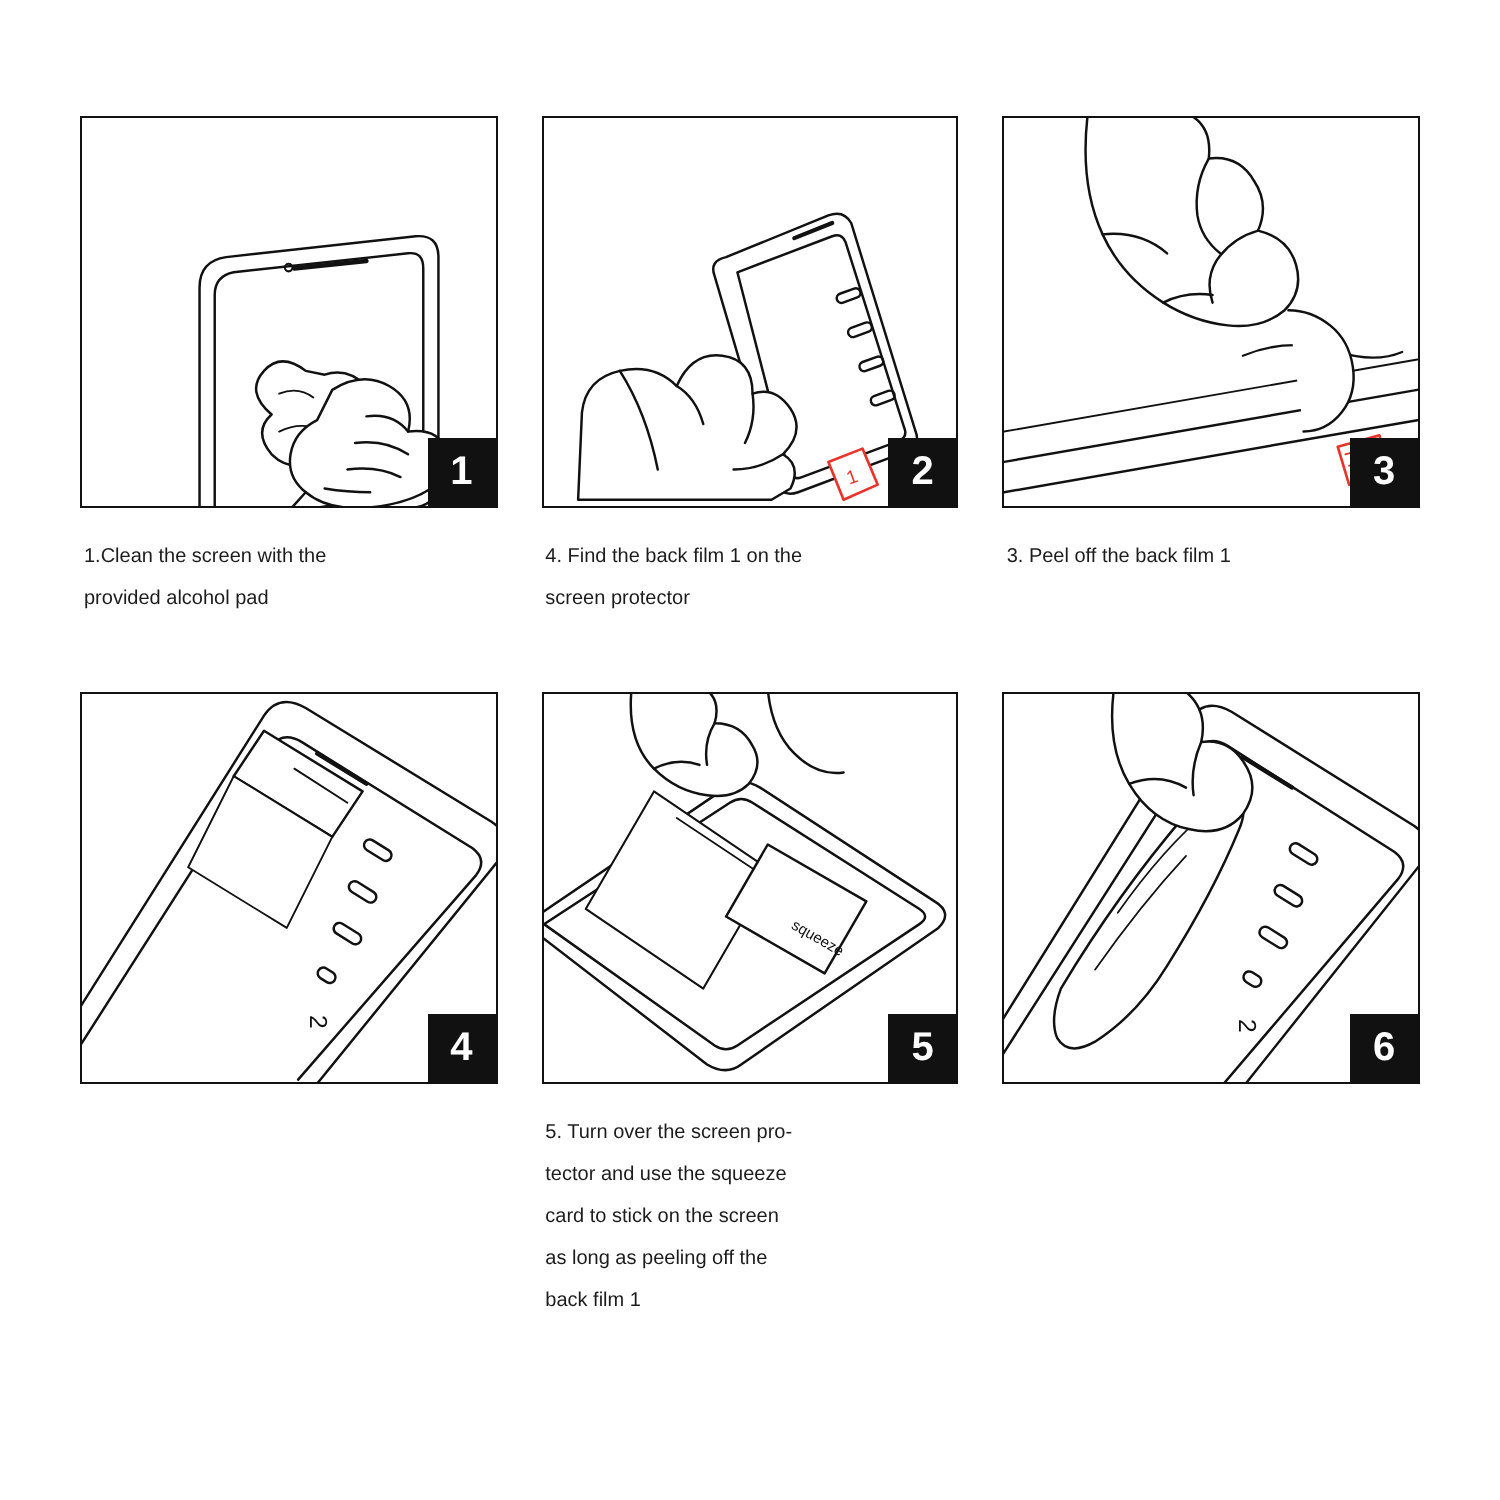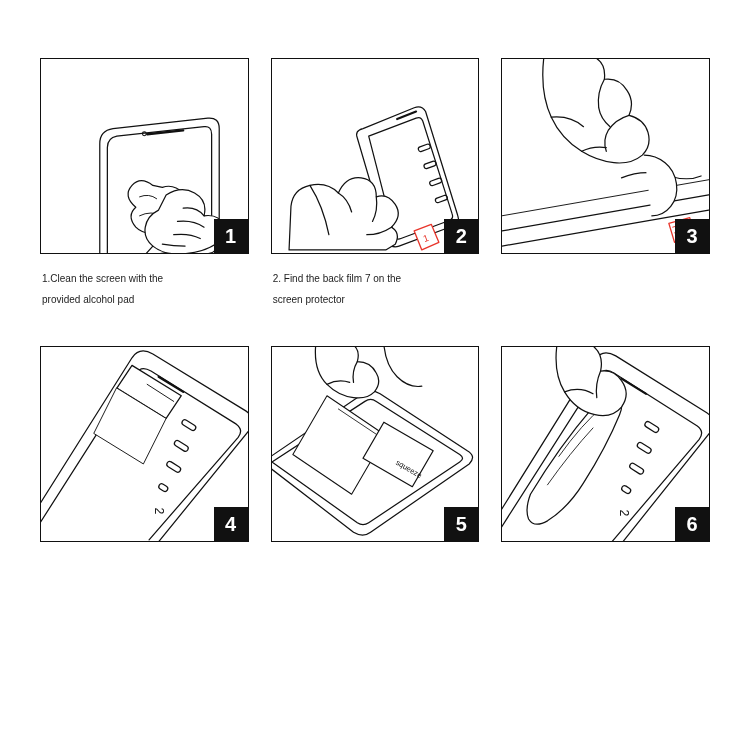--- a/index.html
+++ b/index.html
@@ -127,21 +127,21 @@
 
             <path d="M18 196 L20 150 Q22 132 40 128 Q58 124 70 136 Q78 118 94 120 Q110 122 110 140 Q122 136 130 148 Q138 160 126 172 Q136 178 130 190 L120 196 Z" fill="#fff"></path>
             <path d="M70 136 Q80 142 84 156"></path>
             <path d="M110 140 Q112 154 106 166"></path>
             <path d="M126 172 Q114 180 100 180"></path>
             <path d="M40 128 Q54 150 60 180"></path>
           </g>
         </svg>
         <div class="badge">2</div>
       </div>
-      <div class="caption">2. Find the back film 7 on the
+      <div class="caption">4. Find the back film 1 on the
 screen protector</div>
     </div>
 
     <div class="cell">
       <div class="panel">
         <svg viewBox="0 0 218 196" width="100%" height="196">
           <g fill="none" stroke="#111" stroke-width="1.3" stroke-linejoin="round" stroke-linecap="round">
 
             <path d="M0 176 L218 138"></path>
             <path d="M0 192 L218 154"></path>
@@ -157,20 +157,21 @@
             <path d="M134 54 Q120 58 112 70 Q106 80 110 92"></path>
             <path d="M108 16 Q100 30 102 46 Q104 58 114 66"></path>
             <path d="M52 56 Q72 54 86 66"></path>
             <path d="M84 92 Q96 86 110 88"></path>
 
             <path d="M150 96 Q162 96 172 104 Q182 112 184 126 Q186 140 178 150 Q170 160 158 160" fill="#fff"></path>
           </g>
         </svg>
         <div class="badge">3</div>
       </div>
+      <div class="caption">3. Peel off the back film 1</div>
     </div>
   </div>
 
   <div class="grid row2">
 
     <div class="cell">
       <div class="panel">
         <svg viewBox="0 0 218 196" width="100%" height="196">
           <g fill="none" stroke="#111" stroke-width="1.3" stroke-linejoin="round" stroke-linecap="round">
 
@@ -212,20 +213,25 @@
 
             <path d="M46 -6 Q44 20 58 34 Q70 46 86 48 Q100 50 108 42 Q116 32 110 22 Q104 10 90 10 Q94 -4 82 -10" fill="#fff"></path>
             <path d="M58 34 Q70 28 82 32"></path>
             <path d="M90 10 Q84 20 86 32"></path>
 
             <path d="M118 -8 Q120 14 132 26 Q144 38 158 36" fill="#fff"></path>
           </g>
         </svg>
         <div class="badge">5</div>
       </div>
+      <div class="caption">5. Turn over the screen pro-
+tector and use the squeeze
+card to stick on the screen
+as long as peeling off the
+back film 1</div>
     </div>
 
     <div class="cell">
       <div class="panel">
         <svg viewBox="0 0 218 196" width="100%" height="196">
           <g fill="none" stroke="#111" stroke-width="1.3" stroke-linejoin="round" stroke-linecap="round">
 
             <path d="M-18 194 L98 8 Q106 -4 120 4 L216 64 Q228 72 220 84 L118 212" fill="#fff"></path>
             <path d="M-4 190 L102 24 Q108 16 118 22 L206 78 Q214 84 208 92 L116 200"></path>
 

